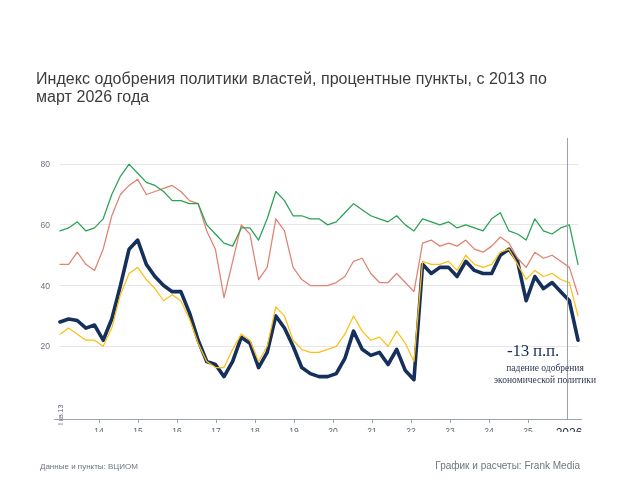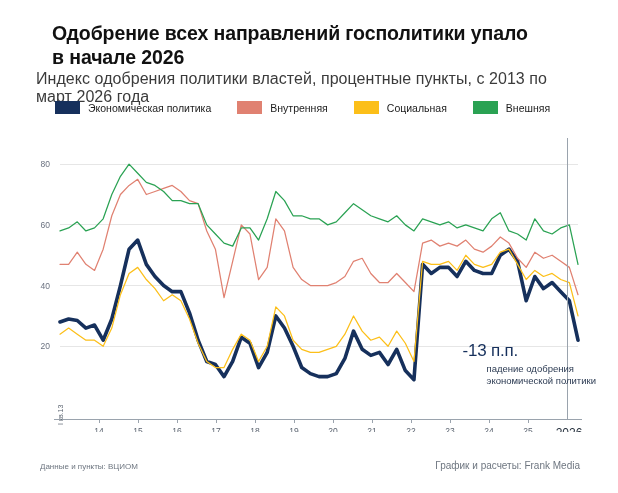--- a/index.html
+++ b/index.html
@@ -119,22 +119,23 @@
     fill: none;
     stroke-linejoin: round;
     stroke-linecap: round;
   }
 
   
   .annotation {
     position: absolute;
     right: 22px;
     top: 340px;
-    text-align: left;
+    text-align: center;
     line-height: 1.25;
+    font-family: Liberation Serif, serif;
   }
   .annot-value {
     font-size: 17px;
     color: #16305c;
     letter-spacing: -0.2px;
   }
   .annot-desc {
     font-size: 9.5px;
     color: #2b3a52;
     margin-top: 2px;
@@ -165,42 +166,22 @@
     font-size: 10px;
     color: #6e7680;
     text-align: center;
   }
 </style>
 </head>
 <body>
 
 <div class="page">
 
-  <div class="title">Одобрение всех направлений госполитики упало
-в начале 2026</div>
   <div class="subtitle">Индекс одобрения политики властей, процентные пункты, с 2013 по март 2026 года</div>
 
-  <div class="legend">
-    <div class="legend-item">
-      <span class="legend-swatch" style="background: rgb(22, 48, 92);"></span>
-      <span class="legend-label">Экономическая политика</span>
-    </div>
-    <div class="legend-item" style="margin-left:26px;">
-      <span class="legend-swatch" style="background: rgb(224, 129, 113);"></span>
-      <span class="legend-label">Внутренняя</span>
-    </div>
-    <div class="legend-item" style="margin-left:26px;">
-      <span class="legend-swatch" style="background: rgb(252, 191, 25);"></span>
-      <span class="legend-label">Социальная</span>
-    </div>
-    <div class="legend-item" style="margin-left:26px;">
-      <span class="legend-swatch" style="background: rgb(42, 162, 83);"></span>
-      <span class="legend-label">Внешняя</span>
-    </div>
-  </div>
 
   <div class="chart-wrap">
     <svg class="chart-svg" id="chart-svg" width="618" height="300" viewBox="0 0 618 300">
       <g id="grid-group">
           <line x1="60" y1="214.29411764705884" x2="578" y2="214.29411764705884" class="grid-line"></line>
           <line x1="60" y1="153.58823529411765" x2="578" y2="153.58823529411765" class="grid-line"></line>
           <line x1="60" y1="92.88235294117646" x2="578" y2="92.88235294117646" class="grid-line"></line>
           <line x1="60" y1="32.176470588235304" x2="578" y2="32.176470588235304" class="grid-line"></line>
         </g>
       <g id="series-group">

